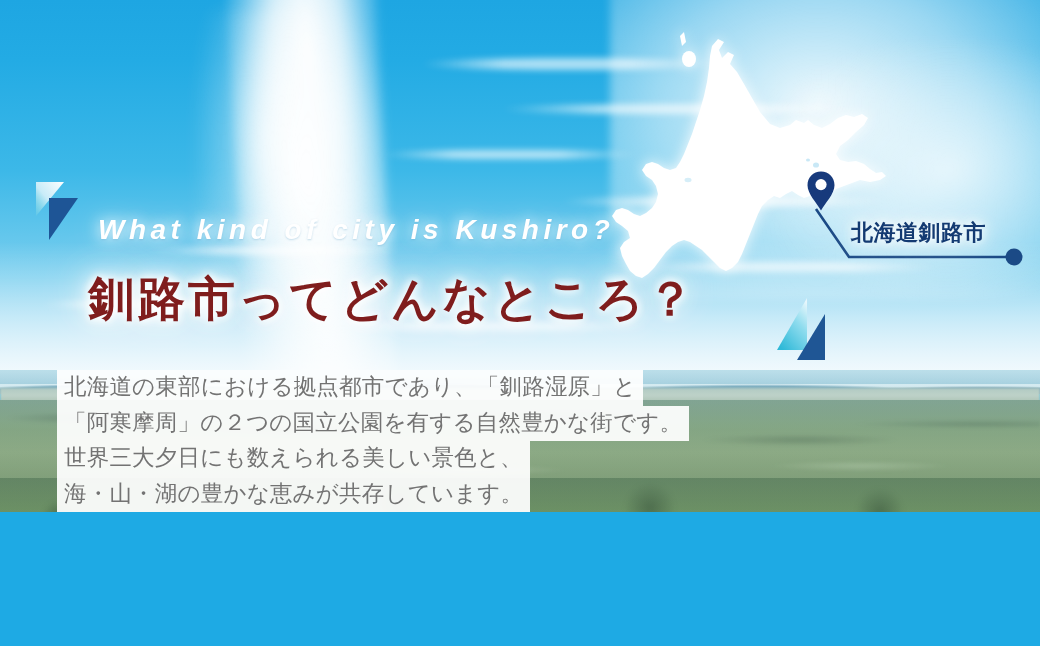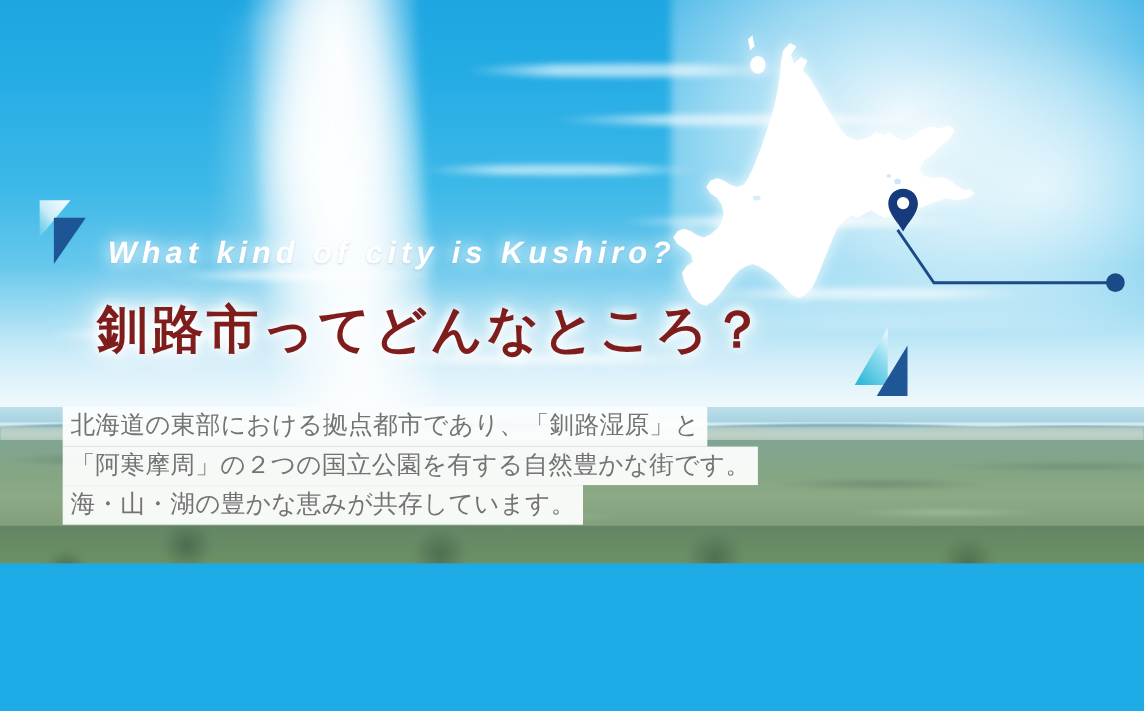--- a/index.html
+++ b/index.html
@@ -312,20 +312,22 @@
       </defs>
       <path d="M2 54 L32 2 L32 54 Z" fill="url(#gRight)"></path>
       <path d="M22 64 L50 18 L50 64 Z" fill="#1f5695"></path>
     </svg>
   </div>
 
   <div class="eyebrow">What kind of city is Kushiro?</div>
 
   <h1 class="headline">釧路市ってどんなところ？</h1>
 
+  <div class="map-label">北海道釧路市</div>
 
   <div class="body-copy">
     <div class="body-line">北海道の東部における拠点都市であり、「釧路湿原」と</div>
     <div class="body-line">「阿寒摩周」の２つの国立公園を有する自然豊かな街です。</div>
+    <div class="body-line">世界三大夕日にも数えられる美しい景色と、</div>
     <div class="body-line">海・山・湖の豊かな恵みが共存しています。</div>
   </div>
 
 </div>
 
 </body></html>

